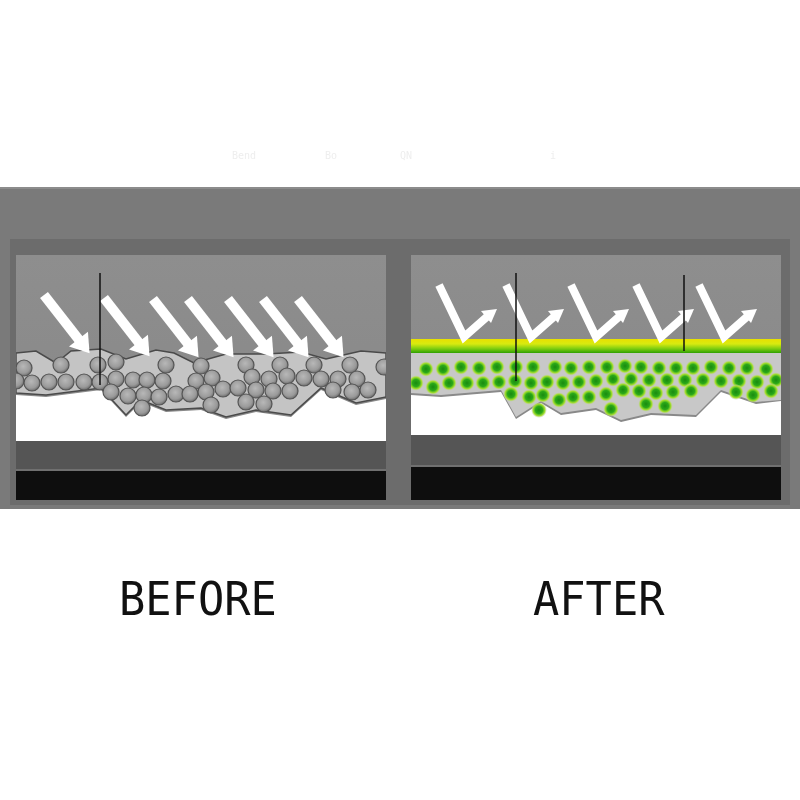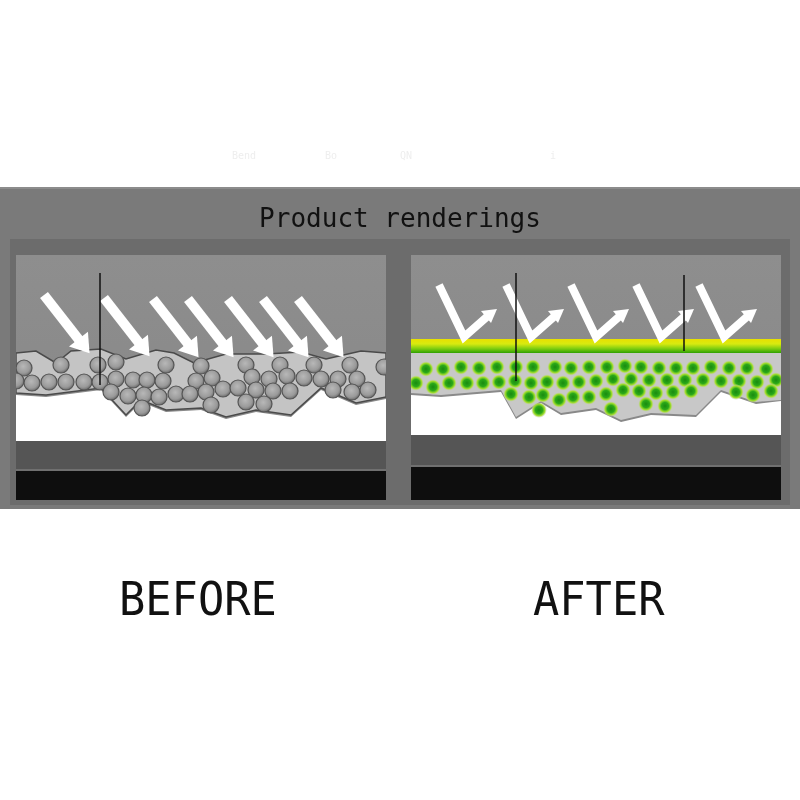--- a/index.html
+++ b/index.html
@@ -43,21 +43,20 @@
 <body>
 
 <div class="faint-text">
   <span style="left:232px">Bend</span>
   <span style="left:325px">Bo</span>
   <span style="left:400px">QN</span>
   <span style="left:550px">i</span>
 </div>
 
 <div class="band">
-  <div class="band-title">Product renderings</div>
   <div class="inner-frame"></div>
 </div>
 
 <div class="panel" style="left:16px;">
   <svg width="370" height="245" viewBox="0 0 370 245">
     <defs>
       <linearGradient id="skyL" x1="0" y1="0" x2="0" y2="1">
         <stop offset="0" stop-color="#8e8e8e"></stop>
         <stop offset="1" stop-color="#868686"></stop>
       </linearGradient>

